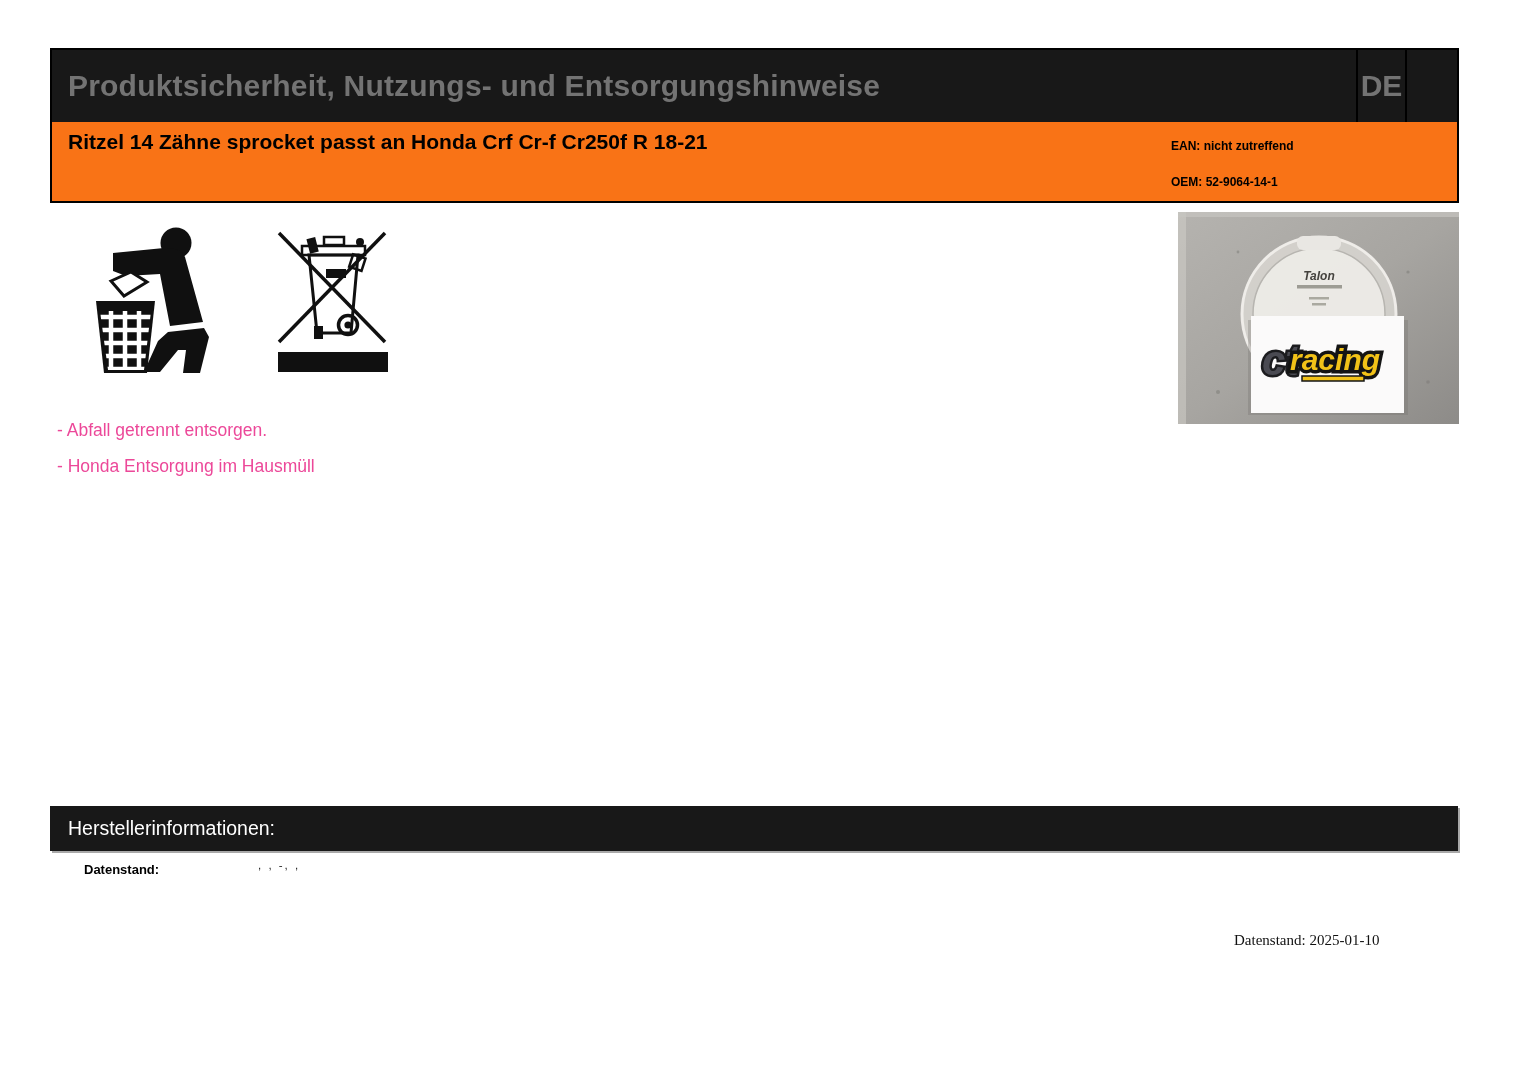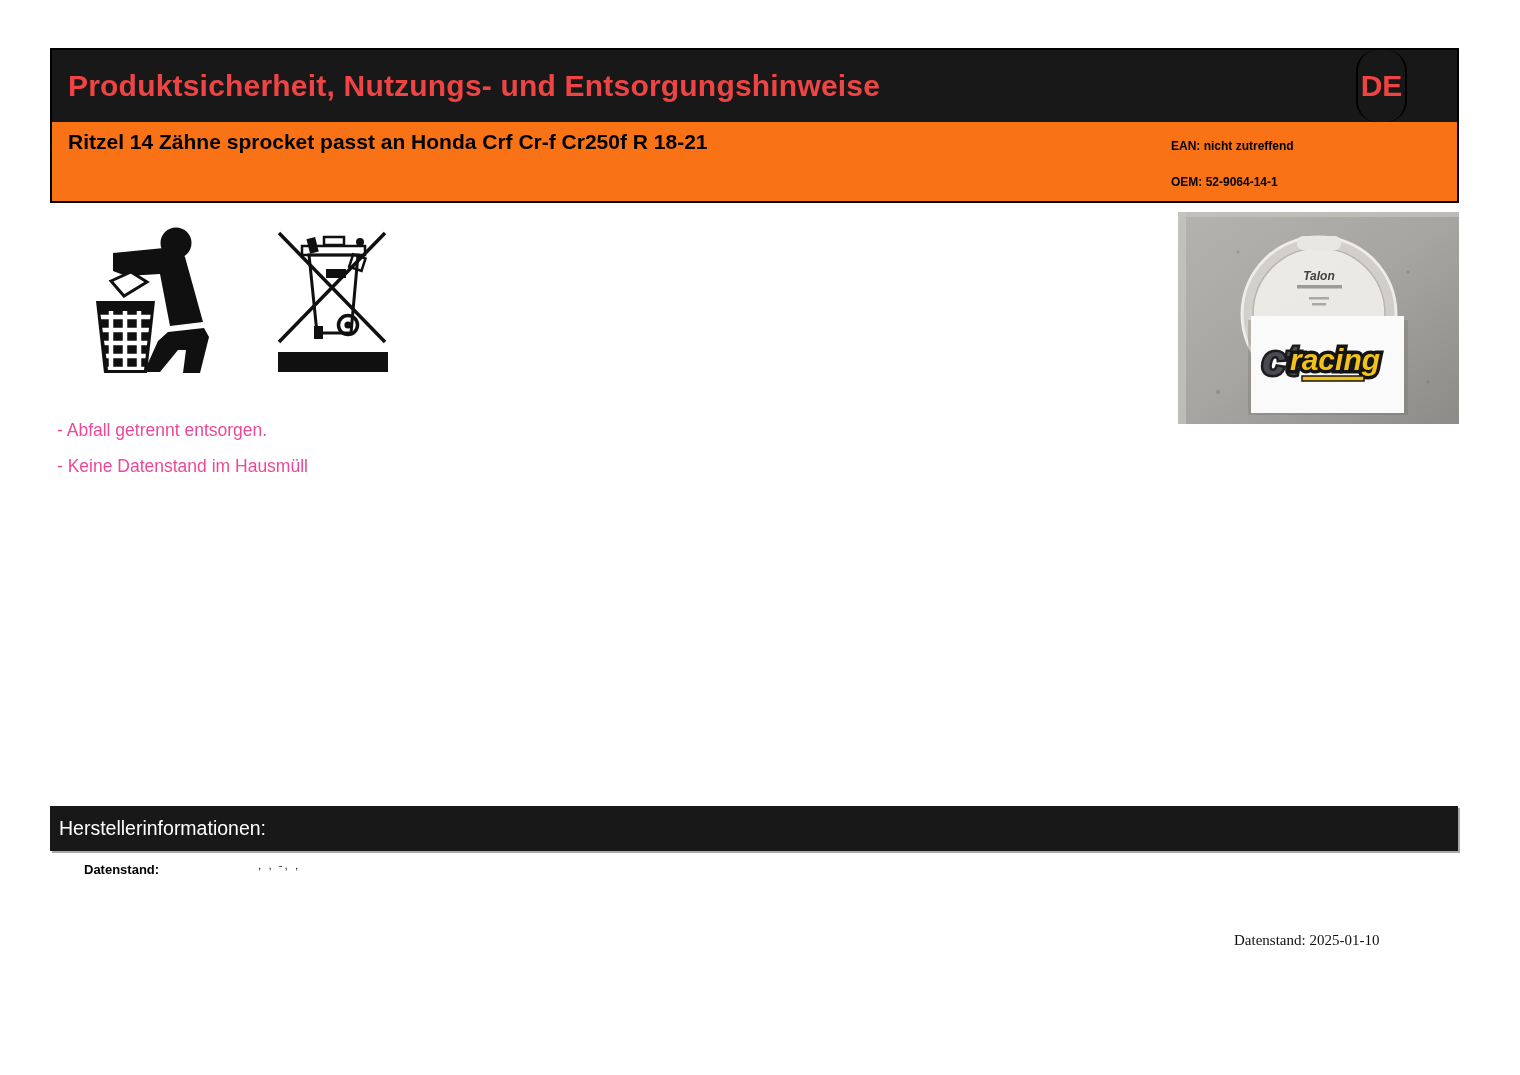--- a/index.html
+++ b/index.html
@@ -7,31 +7,31 @@
   .page {
     position:relative; width:1520px; height:1075px; background:#fff;
     font-family:"Liberation Sans", sans-serif; color:#000; overflow:hidden;
   }
   
   .top-block {
     position:absolute; left:50px; top:48px; width:1409px; height:155px;
     border:2px solid #000;
   }
   .header-bar {
-    height:72px; background:#181818; color:#ef4444;
+    height:72px; background:#181818; color:#737373;
     display:flex; align-items:center;
   }
   .header-title {
     flex:1; font-size:30px; font-weight:bold; padding-left:16px;
     white-space:nowrap; letter-spacing:0.2px;
   }
   .de-cell {
     width:51px; height:100%; border-left:2px solid #000; border-right:2px solid #000;
     display:flex; align-items:center; justify-content:center;
-    font-size:30px; font-weight:bold;border-radius:21px;
+    font-size:30px; font-weight:bold;
   }
   .header-tail { width:50px; height:100%; }
   .subheader { position:relative; height:79px; background:#f97316; }
   .product-title {
     position:absolute; left:16px; top:8px; font-size:21px; font-weight:bold;
     white-space:nowrap;
   }
   .codes {
     position:absolute; left:1119px; top:6px; font-size:12px; font-weight:bold;
     line-height:36px; white-space:nowrap;
@@ -40,21 +40,21 @@
   .icon-tidyman { position:absolute; left:88px; top:226px; }
   .icon-weee    { position:absolute; left:277px; top:230px; }
   
   .notes { position:absolute; left:57px; top:412px; font-size:17.5px; line-height:36px; color:#ec4899; }
   
   .photo { position:absolute; left:1178px; top:212px; width:281px; height:212px; }
   
   .mfr-bar {
     position:absolute; left:50px; top:806px; width:1408px; height:45px;
     background:#181818; color:#fff; font-size:19.5px; line-height:44px;
-    padding-left:9px; box-shadow:2px 2px 0 #a9a9a9; white-space:nowrap;
+    padding-left:18px; box-shadow:2px 2px 0 #a9a9a9; white-space:nowrap;
   }
   .mfr-label {
     position:absolute; left:84px; top:862px; font-size:13px; font-weight:bold;
   }
   .mfr-value {
     position:absolute; left:258px; top:859px; font-size:11.5px; letter-spacing:2px; color:#222;
   }
   
   .datenstand { position:absolute; left:1234px; top:932px; font-size:15px; color:#111;font-family:Liberation Serif, serif; }
 </style>
@@ -120,21 +120,21 @@
       <rect x="1" y="122" width="110" height="20"></rect>
     </g>
     <g stroke="#101010" stroke-width="3.5">
       <line x1="2" y1="3" x2="108" y2="112"></line>
       <line x1="108" y1="3" x2="2" y2="112"></line>
     </g>
   </svg>
 
   <div class="notes">
     <div>- Abfall getrennt entsorgen.</div>
-    <div>- Keine Datenstand im Hausmüll</div>
+    <div>- Honda Entsorgung im Hausmüll</div>
   </div>
 
   <svg class="photo" viewBox="0 0 281 212" width="281" height="212">
     <defs>
       <linearGradient id="floorGrad" x1="0" y1="0" x2="1" y2="1">
         <stop offset="0" stop-color="#b5b3af"></stop>
         <stop offset="0.5" stop-color="#a7a5a1"></stop>
         <stop offset="1" stop-color="#8d8b88"></stop>
       </linearGradient>
     </defs>

